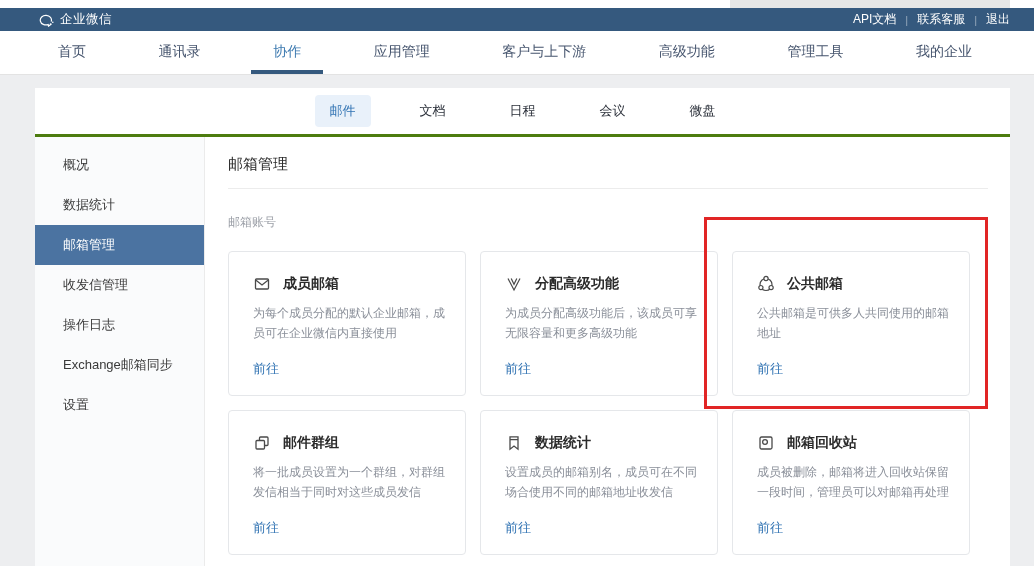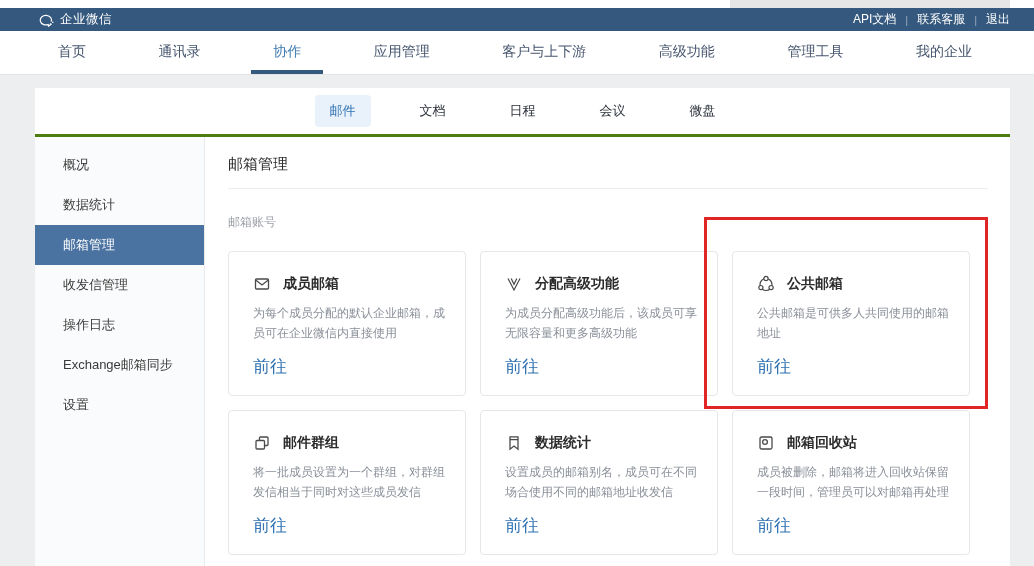--- a/index.html
+++ b/index.html
@@ -41,21 +41,21 @@
   .content { flex:1; background:#ffffff; padding:16px 22px 0 23px; }
   .page-title { font-size:15px; font-weight:500; color:#2b2b2b; line-height:22px; padding-bottom:13px; border-bottom:1px solid #ececec; }
   .section-label { margin-top:25px; font-size:12px; color:#9a9ea6; line-height:17px; }
 
   .card-grid { position:relative; margin-top:20px; display:grid; grid-template-columns:repeat(3,238px); gap:14px; }
   .card { height:145px; border:1px solid #e5e7ea; border-radius:4px; padding:23px 18px 17px 24px; display:flex; flex-direction:column; background:#fff; cursor:pointer; }
   .card-head { display:flex; align-items:center; gap:12px; }
   .card-head svg { display:block; flex:none; }
   .card-title { font-size:14px; font-weight:bold; color:#2b2b2b; }
   .card-desc { margin-top:10px; font-size:12px; color:#8a8f99; line-height:20px; }
-  .card-link { margin-top:auto; font-size:17px; color:#3173b3; text-decoration:none; cursor:pointer; }
+  .card-link { margin-top:auto; font-size:13px; color:#3173b3; text-decoration:none; cursor:pointer; }
 
   .red-highlight { position:absolute; left:476px; top:-34px; width:284px; height:192px; border:3px solid #e12525; pointer-events:none; z-index:3; }
 
   .partial-card { margin-top:14px; width:238px; height:30px; border:1px solid #e5e7ea; border-radius:4px; background:#fff; }
 </style>
 </head>
 <body>
 
 <div class="topstrip" data-interactable="false">
     <div class="gray-seg" data-interactable="false"></div>

